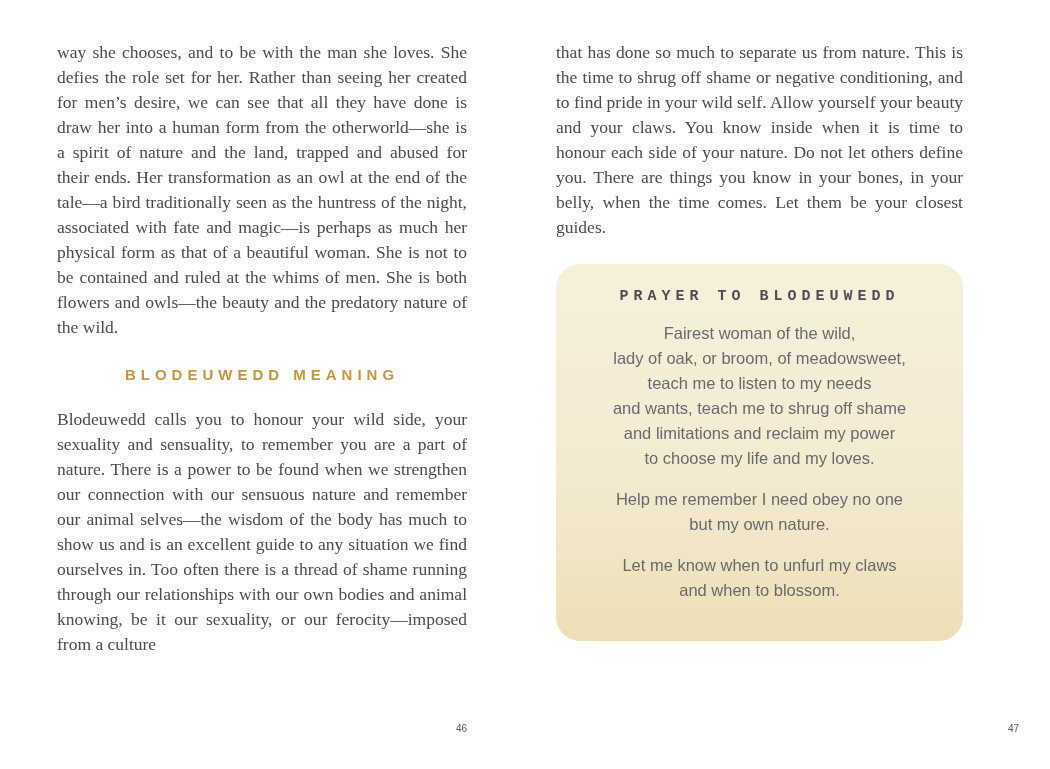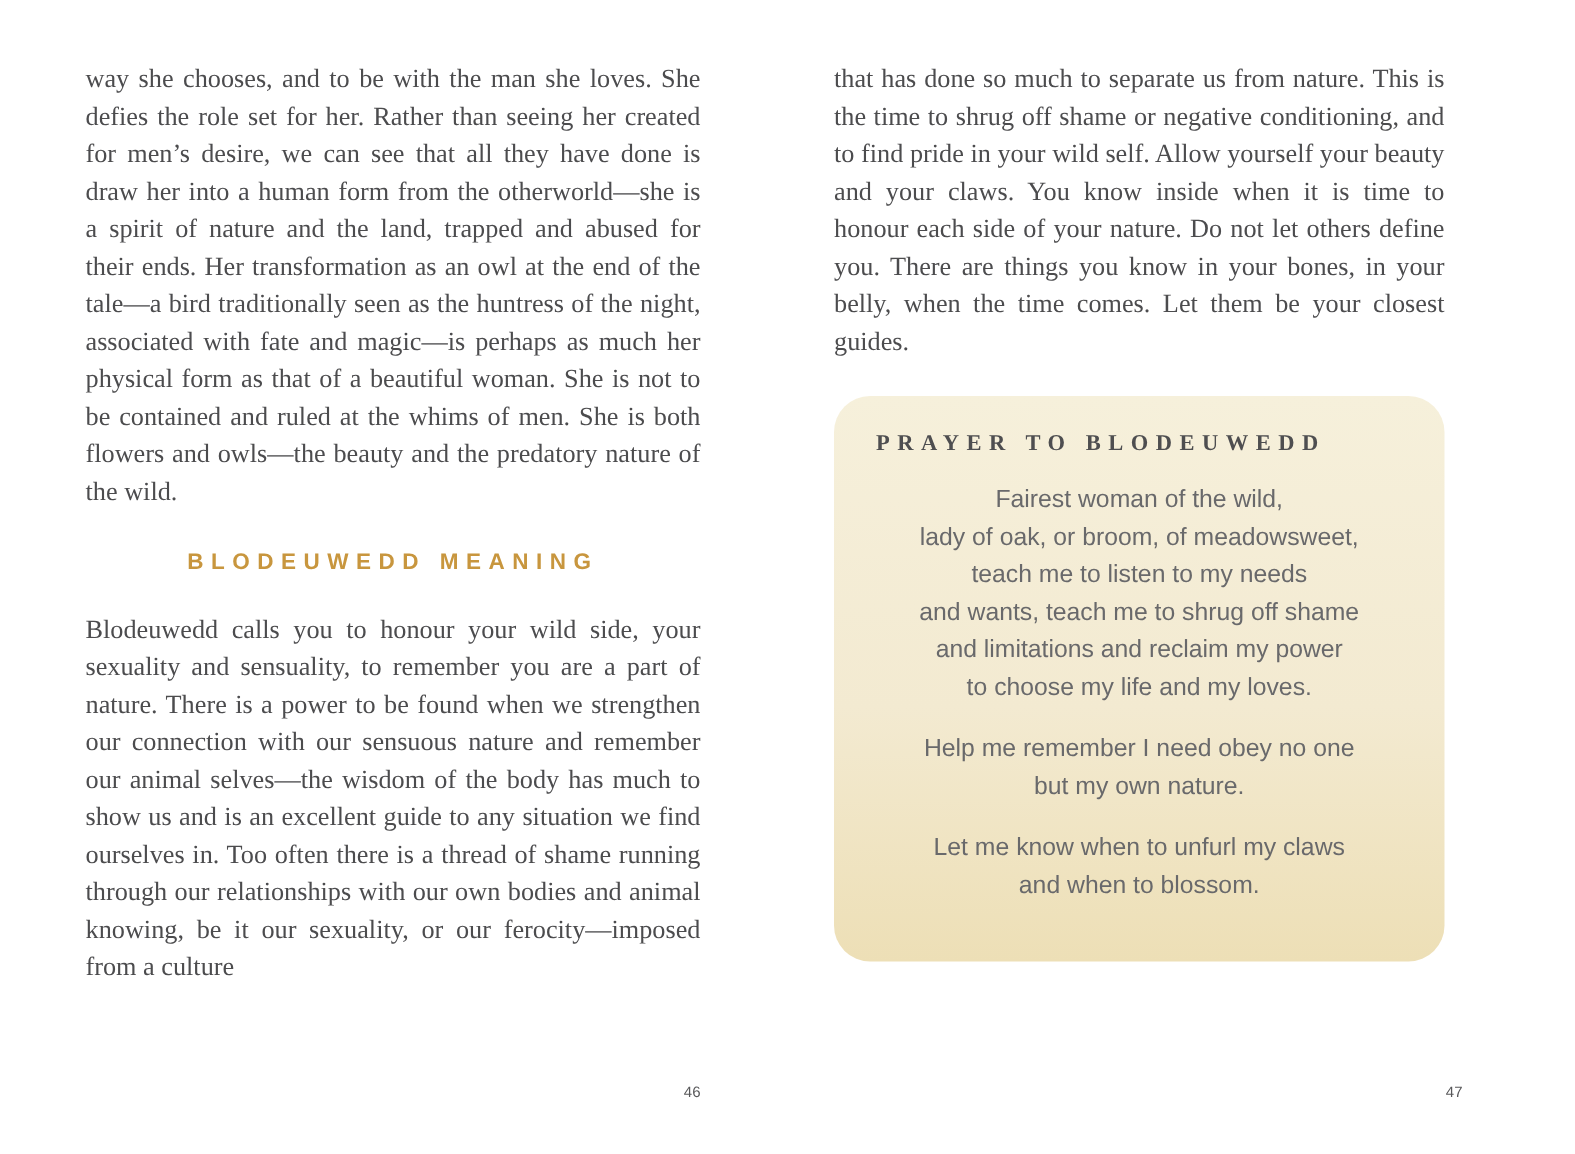--- a/index.html
+++ b/index.html
@@ -47,26 +47,26 @@
   .prayer-box{
     margin-top:24px;
     border-radius:24px;
     background:linear-gradient(180deg, var(--box-top) 0%, var(--box-mid) 55%, var(--box-bottom) 100%);
     padding:24px 28px 38px 28px;
     box-sizing:border-box;
     width:407px;
   }
   .prayer-title{
     margin:0 0 15px 0;
-    font-family:Liberation Serif, serif;
+    font-family:Liberation Mono, monospace;
     font-size:15px;
     font-weight:600;
     letter-spacing:5px;
     color:var(--prayer-title);
-    text-align:left;
+    text-align:center;
     white-space:nowrap;
   }
   .prayer-stanza{
     margin:16px 0 10px 0;
     font-family:"Liberation Sans", sans-serif;
     font-size:16.5px;
     line-height:25px;
     color:var(--prayer-text);
     text-align:center;
     white-space:pre-line;
@@ -74,21 +74,21 @@
   .prayer-stanza:last-child{margin-bottom:0;}
   .folio{
     position:absolute;
     top:723px;
     font-family:"Liberation Sans", sans-serif;
     font-size:10px;
     color:var(--folio-text);
     text-align:right;
   }
   .folio-left{left:57px;width:410px;}
-  .folio-right{left:568px;width:407px;}
+  .folio-right{left:612px;width:407px;}
 </style>
 </head>
 <body>
 
 <div class="spread">
 
   <section class="page page-left">
     <p class="body-text">way she chooses, and to be with the man she loves. She defies the role set for her. Rather than seeing her created for men’s desire, we can see that all they have done is draw her into a human form from the otherworld—she is a spirit of nature and the land, trapped and abused for their ends. Her transformation as an owl at the end of the tale—a bird traditionally seen as the huntress of the night, associated with fate and magic—is perhaps as much her physical form as that of a beautiful woman. She is not to be contained and ruled at the whims of men. She is both flowers and owls—the beauty and the predatory nature of the wild.</p>
     <h2 class="section-heading">BLODEUWEDD MEANING</h2>
     <p class="body-text">Blodeuwedd calls you to honour your wild side, your sexuality and sensuality, to remember you are a part of nature. There is a power to be found when we strengthen our connection with our sensuous nature and remember our animal selves—the wisdom of the body has much to show us and is an excellent guide to any situation we find ourselves in. Too often there is a thread of shame running through our relationships with our own bodies and animal knowing, be it our sexuality, or our ferocity—imposed from a culture</p>

